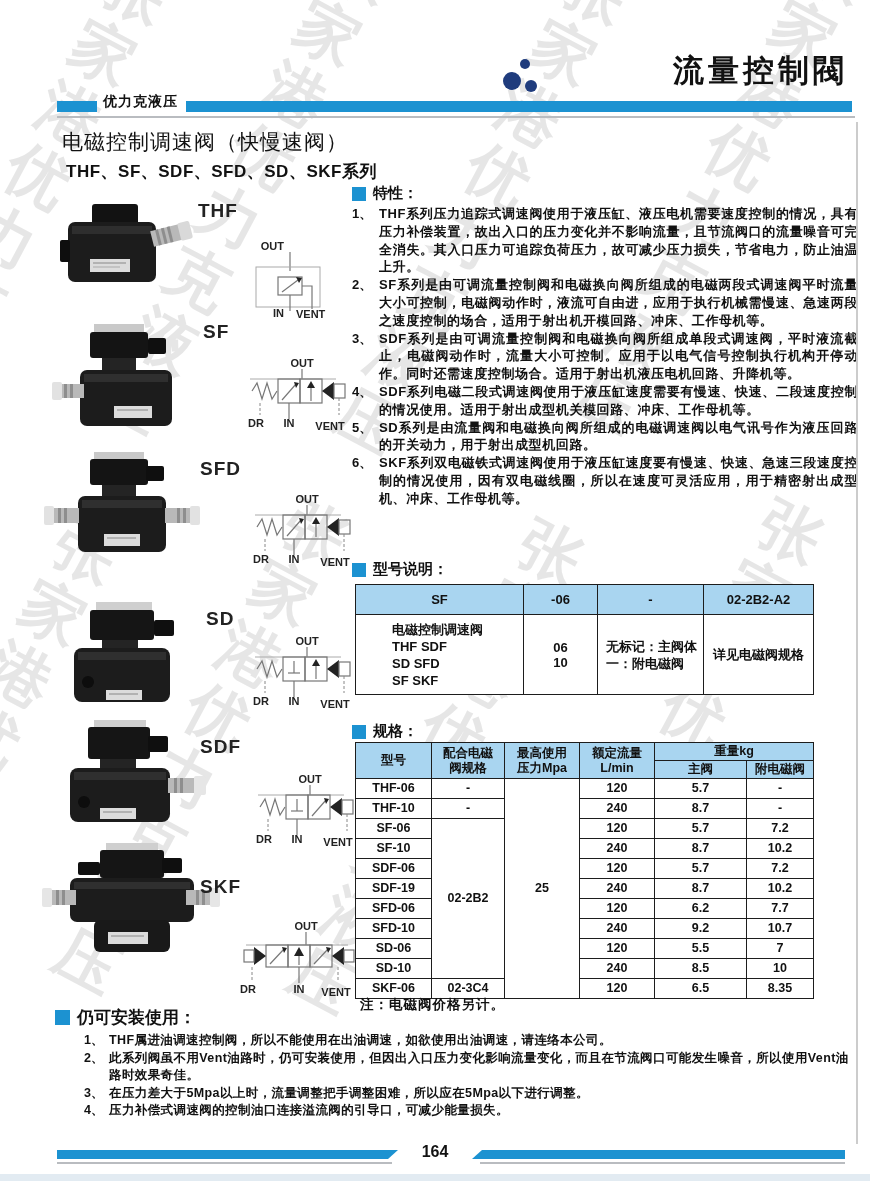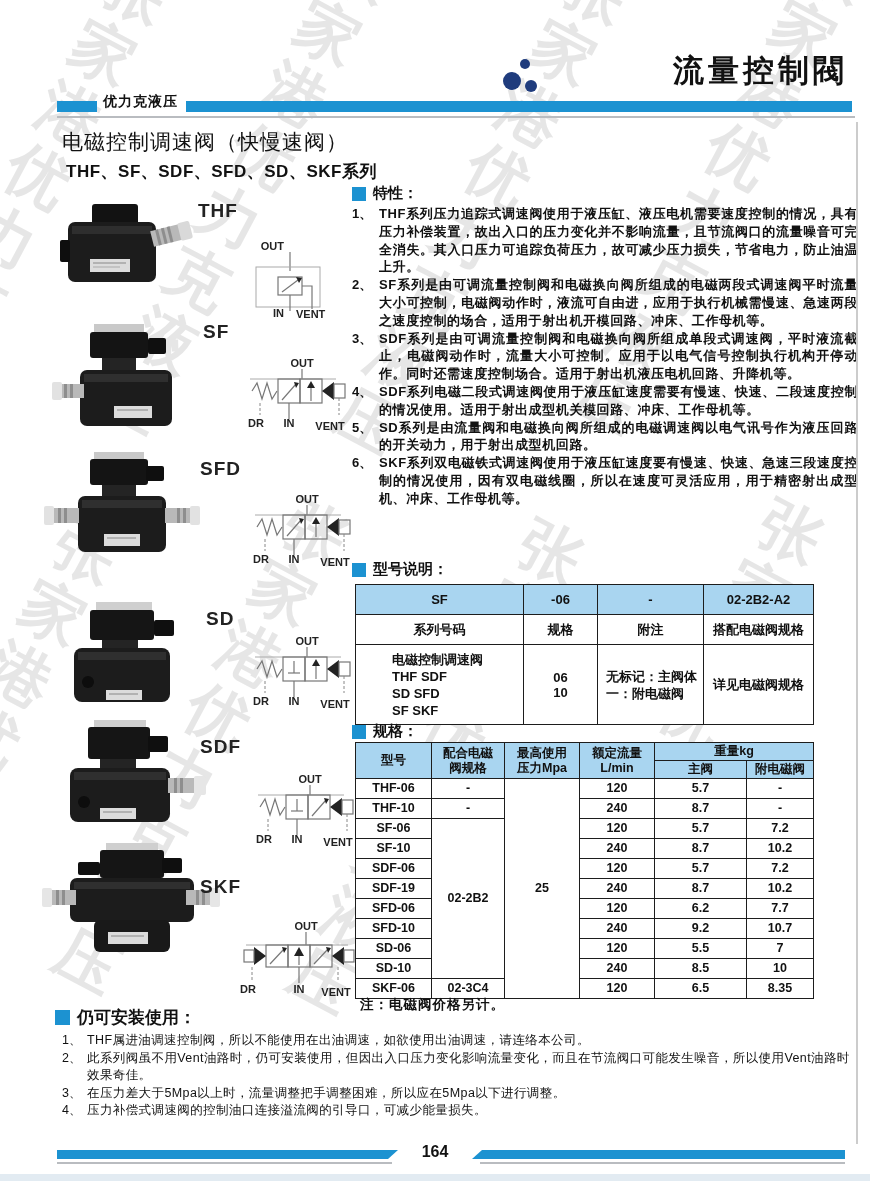--- a/index.html
+++ b/index.html
@@ -46,21 +46,21 @@
   .ctable th,.ctable td{border:1.5px solid #1d1d1d;text-align:center;vertical-align:middle;padding:1px 2px;}
   .ctable th{background:#A9D5F0;font-weight:bold;}
   .pre{white-space:pre-line;}
   .mt td,.mt th{font-size:13px;font-weight:bold;height:27px;}
   .mt .cell-left{text-align:left;padding-left:36px;line-height:17px;}
   .st td{font-size:12.5px;font-weight:bold;height:17px;line-height:17px;}
   .st th{font-size:12.5px;line-height:15px;}
   .spec-note{position:absolute;left:360px;top:996px;font-size:13.5px;font-weight:bold;letter-spacing:1px;}
   
   .notes{position:absolute;left:62px;top:1032px;width:796px;}
-  .note{font-size:12.5px;line-height:17.5px;font-weight:normal;letter-spacing:0.4px;padding-left:25px;}
+  .note{font-size:12.5px;line-height:17.5px;font-weight:bold;letter-spacing:0.4px;padding-left:25px;margin-left:22px;}
   .note .num{display:inline-block;width:25px;margin-left:-25px;letter-spacing:0;}
   
   .foot-bar-l{position:absolute;left:57px;top:1150px;width:341px;height:9px;background:#1C92D1;
     clip-path:polygon(0 0,100% 0,calc(100% - 10px) 100%,0 100%);}
   .foot-bar-r{position:absolute;left:472px;top:1150px;width:373px;height:9px;background:#1C92D1;
     clip-path:polygon(10px 0,100% 0,100% 100%,0 100%);}
   .foot-under-l{position:absolute;left:57px;top:1162px;width:335px;height:2px;background:#b9bcc0;}
   .foot-under-r{position:absolute;left:480px;top:1162px;width:365px;height:2px;background:#b9bcc0;}
   .page-num{position:absolute;left:405px;top:1143px;width:60px;text-align:center;font-size:16px;font-weight:bold;}
   .page-border-r{position:absolute;left:856px;top:122px;width:2px;height:1022px;background:#cccccc;}
@@ -380,26 +380,20 @@
         <col style="width:106px">
         <col style="width:110px">
       </colgroup>
     <tbody>
         <tr>
       <th>SF</th>
       <th>-06</th>
       <th>-</th>
       <th>02-2B2-A2</th>
     </tr>
-    <tr>
-      <td>系列号码</td>
-      <td>规格</td>
-      <td>附注</td>
-      <td>搭配电磁阀规格</td>
-    </tr>
     <tr style="height:80px">
       <td class="cell-left pre">电磁控制调速阀
 THF SDF
 SD SFD
 SF SKF</td>
       <td class="pre">06
 10</td>
       <td class="cell-left pre" style="padding-left:8px">无标记：主阀体
 一：附电磁阀</td>
       <td>详见电磁阀规格</td>

